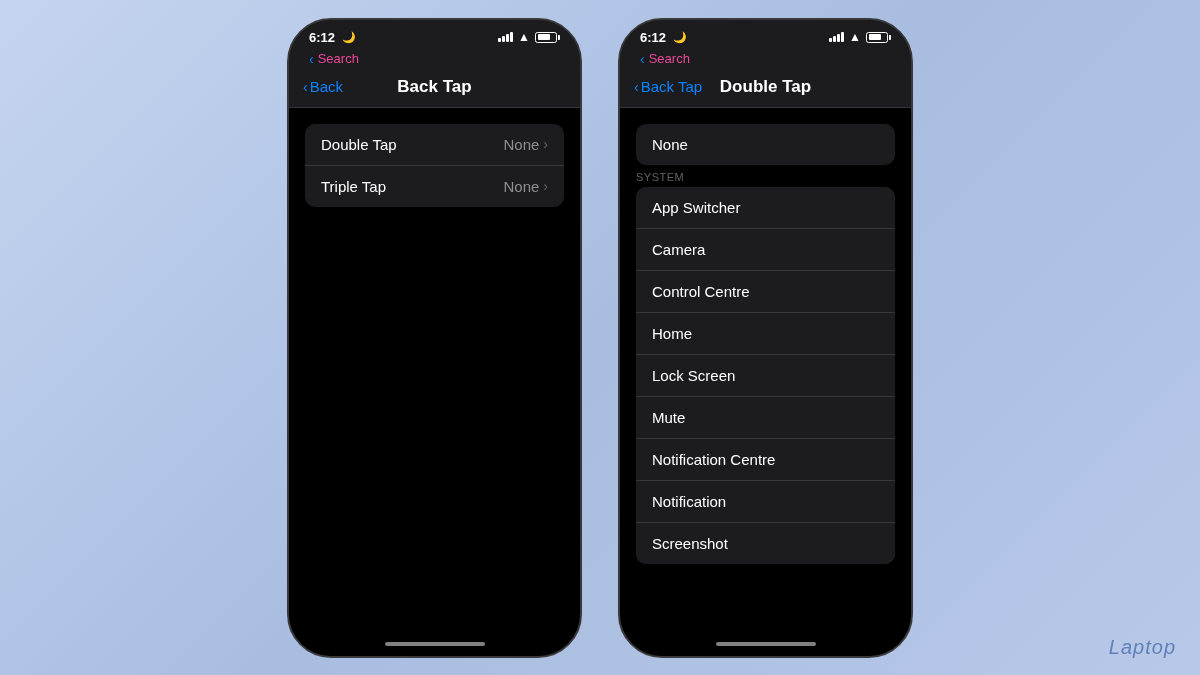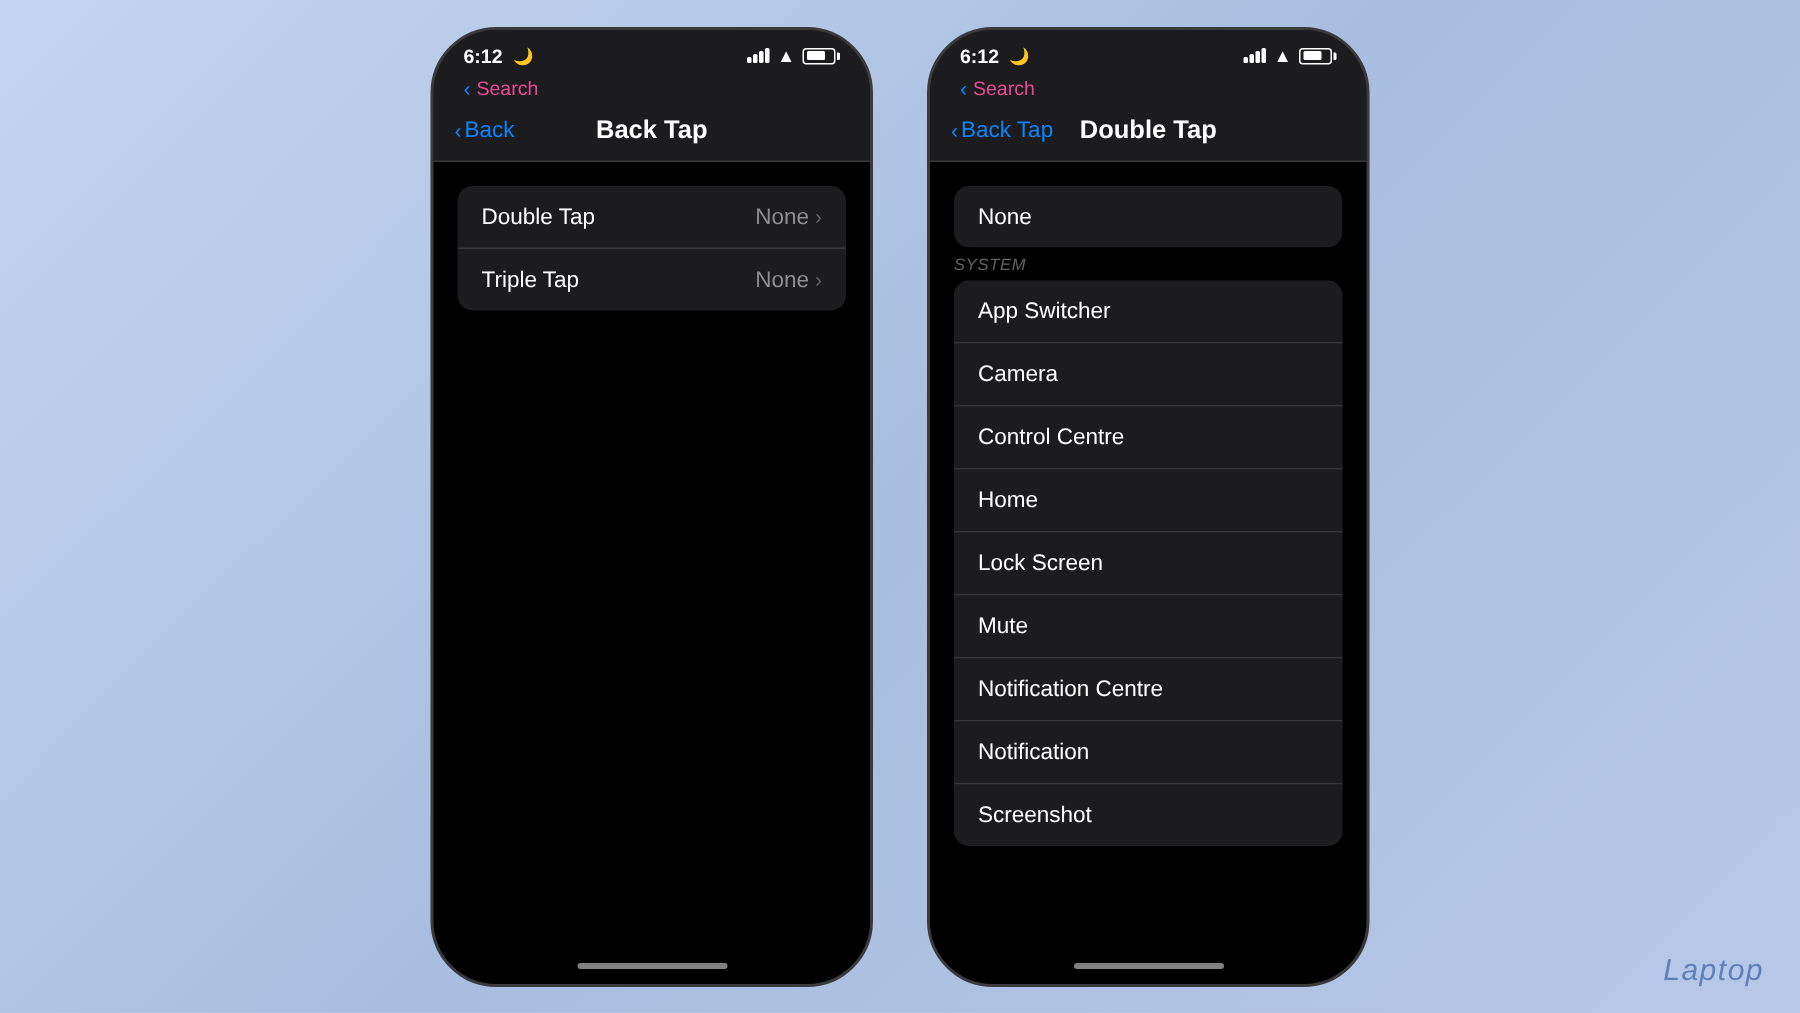--- a/index.html
+++ b/index.html
@@ -214,21 +214,20 @@
     }
 
     
     .section-header {
       padding: 6px 16px 4px;
       font-size: 11px;
       font-weight: 400;
       color: #636366;
       letter-spacing: 0.5px;
       text-transform: uppercase;
-      font-style: italic;
     }
 
     .menu-group {
       margin: 0 16px 0;
     }
 
     .menu-group-top {
       margin: 16px 16px 0;
     }
 

